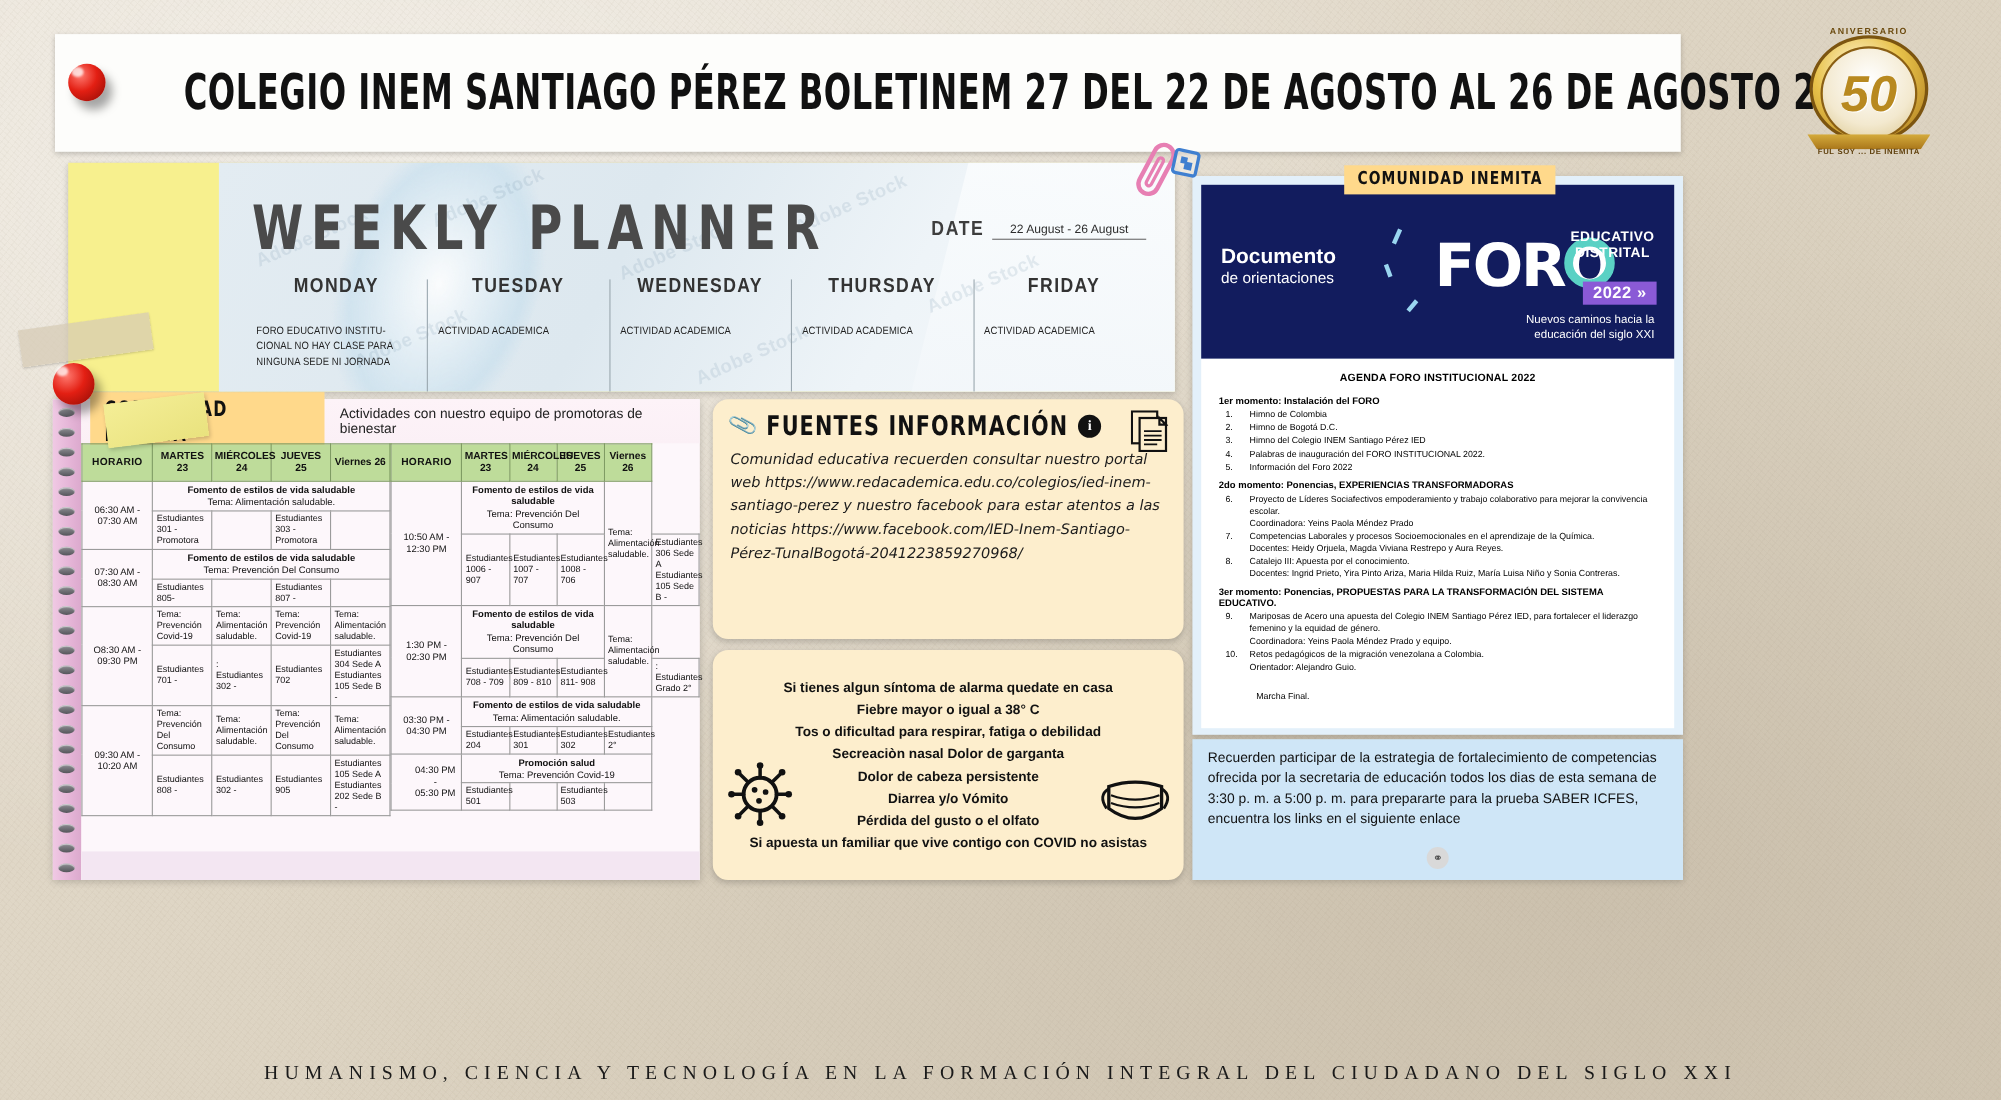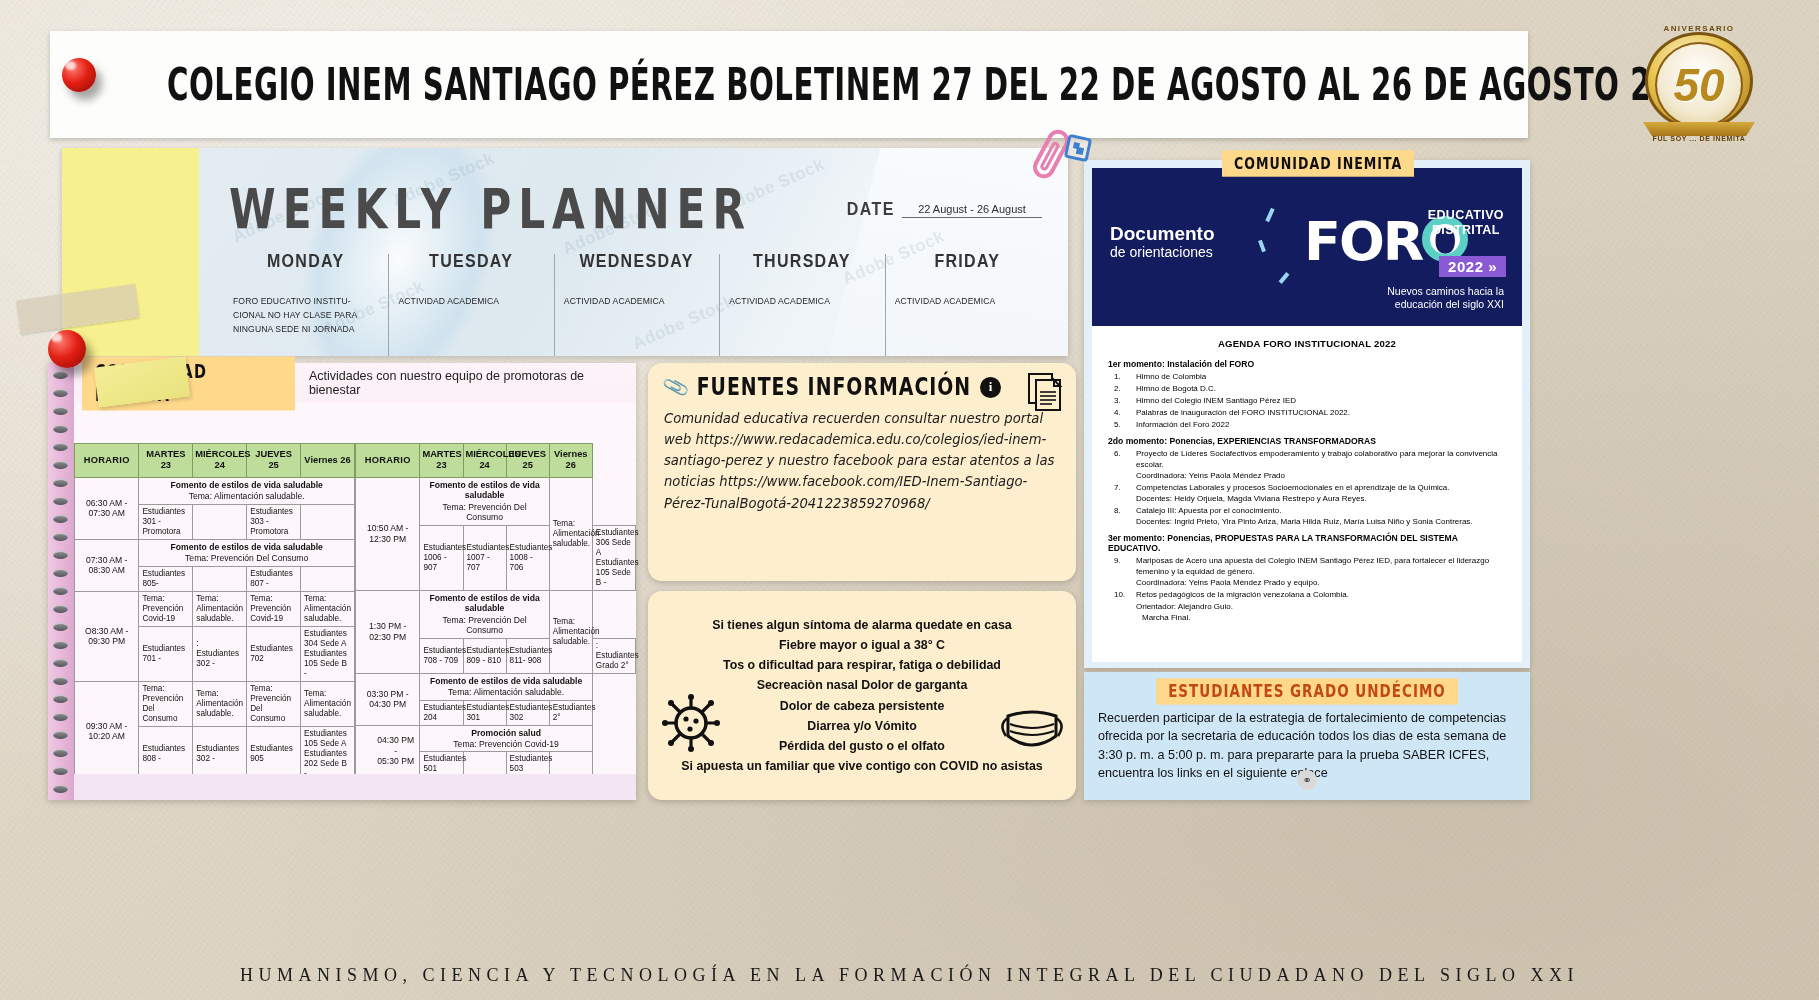--- a/index.html
+++ b/index.html
@@ -193,21 +193,21 @@
     background: linear-gradient(180deg,#fdf3f8,#fbf0f6);
   }
   .badge-comunidad {
     background:#ffd98b; padding:3px 13px 4px; display:inline-block;
     font-family:"DejaVu Sans Condensed","Liberation Sans Narrow","Liberation Sans",sans-serif;
     font-weight:700; font-size:16px; letter-spacing:1.2px; color:#111;
     transform: scaleY(1.2);
   }
   .head-sub { font-size:12.5px; color:#222; }
 
-  .tables-row { display:flex; height:318px;margin-top:40px; }
+  .tables-row { display:flex; height:318px; }
   .tbl-half { width:50%; position:relative; }
   table.sched {
     width:100%; border-collapse:collapse; table-layout:fixed;
     font-size:8.3px; color:#111; line-height:1.22;
   }
   table.sched th, table.sched td {
     border:1px solid #9b9b9b; padding:2px 3px; vertical-align:middle;
   }
   table.sched thead th {
     background:#bedc9a; font-weight:700; text-align:center; font-size:9.3px;
@@ -678,25 +678,22 @@
     <ol id="m2">
         <li><span class="num">6.</span>Proyecto de Líderes Sociafectivos empoderamiento y trabajo colaborativo para mejorar la convivencia escolar.<span class="sub">Coordinadora: Yeins Paola Méndez Prado</span></li>
         <li><span class="num">7.</span>Competencias Laborales y procesos Socioemocionales en el aprendizaje de la Química.<span class="sub">Docentes: Heidy Orjuela, Magda Viviana Restrepo y Aura Reyes.</span></li>
         <li><span class="num">8.</span>Catalejo III: Apuesta por el conocimiento.<span class="sub">Docentes: Ingrid Prieto, Yira Pinto Ariza, Maria Hilda Ruiz, María Luisa Niño y Sonia Contreras.</span></li>
       </ol>
     <div class="mom-head">3er momento: Ponencias, PROPUESTAS PARA LA TRANSFORMACIÓN DEL SISTEMA EDUCATIVO.</div>
     <ol id="m3">
         <li><span class="num">9.</span>Mariposas de Acero una apuesta del Colegio INEM Santiago Pérez IED, para fortalecer el liderazgo femenino y la equidad de género.<span class="sub">Coordinadora: Yeins Paola Méndez Prado y equipo.</span></li>
         <li><span class="num">10.</span>Retos pedagógicos de la migración venezolana a Colombia.<span class="sub">Orientador: Alejandro Guio.</span></li>
       </ol>
-    <div style="font-size:8px;padding-left:34px;margin-top:1px;">Marcha Final.</div>
+    <div style="font-size:8px;padding-left:34px;margin-top:16px;">Marcha Final.</div>
   </div>
 </div>
 
 <div class="undecimo-card">
-  <div class="badge-row">
-    <span class="badge-undecimo">ESTUDIANTES GRADO UNDÉCIMO</span>
-  </div>
   <div class="undecimo-text">Recuerden participar de la estrategia de fortalecimiento de competencias ofrecida por la secretaria de educación todos los dias de esta semana de 3:30 p. m. a 5:00 p. m. para prepararte para la prueba SABER ICFES, encuentra los links en el siguiente enlace</div>
   <div class="link-dot">⚭</div>
 </div>
 
 <div class="footer">HUMANISMO, CIENCIA Y TECNOLOGÍA EN LA FORMACIÓN INTEGRAL DEL CIUDADANO DEL SIGLO XXI</div>
 
 </body></html>

